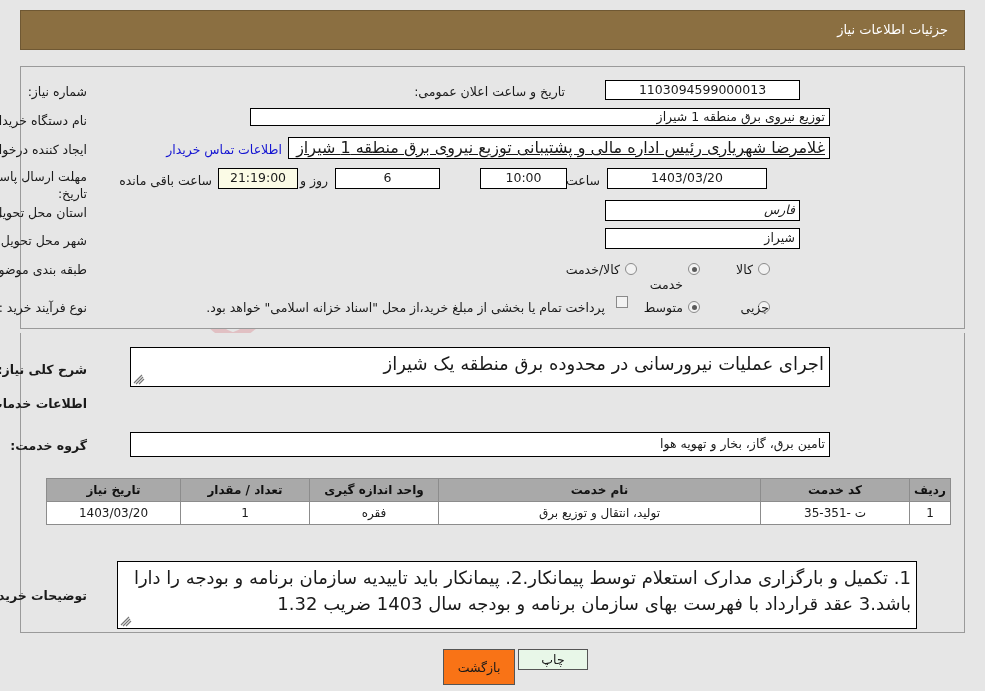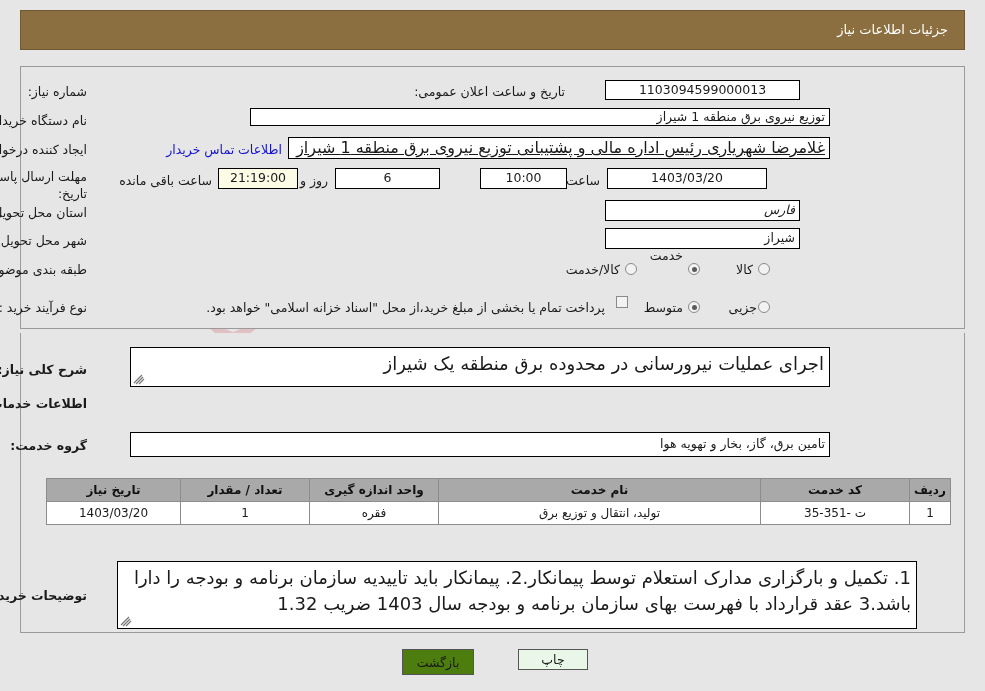--- a/index.html
+++ b/index.html
@@ -191,21 +191,21 @@
     box-sizing: border-box;
     border: 1px solid #555555;
     font-size: 12.5px;
     color: #1a1a1a;
     display: flex;
     align-items: center;
     justify-content: center;
     z-index: 3;
     cursor: pointer;
   }
-  #btn-back  { left: 402px; top: 649px; width: 72px; height: 26px; background: #4d7c0f; }
+  #btn-back  { left: 443px; top: 649px; width: 72px; height: 36px; background: #f97316; }
   #btn-print { left: 518px; top: 649px; width: 70px; height: 21px; background: #e8f7e8; }
 </style>
 </head>
 <body>
 
 <div id="page">
 
   <div class="watermark">
     <div class="wm-shield">
       <svg viewBox="0 0 74 96" xmlns="http://www.w3.org/2000/svg">
@@ -251,29 +251,29 @@
 
   <div class="lbl" style="right:898px; top:233px;">شهر محل تحویل:</div>
   <div class="box right" style="right:185px; top:228px; width:195px; height:21px;">شیراز</div>
 
   <div class="lbl" style="right:898px; top:262px;">طبقه بندی موضوعی:</div>
 
   <div class="radio" id="rad-kala" style="right:215px; top:263px;"></div>
   <div class="lbl" style="right:232px; top:262px;">کالا</div>
 
   <div class="radio on" id="rad-khedmat" style="right:285px; top:263px;"></div>
-  <div class="lbl" style="right:302px; top:248px;">خدمت</div>
+  <div class="lbl" style="right:302px; top:277px;">خدمت</div>
 
   <div class="radio" id="rad-both" style="right:348px; top:263px;"></div>
   <div class="lbl" style="right:365px; top:262px;">کالا/خدمت</div>
 
   <div class="lbl" style="right:898px; top:300px;">نوع فرآیند خرید :</div>
 
   <div class="radio" id="rad-jozi" style="right:215px; top:301px;"></div>
-  <div class="lbl" style="right:228px; top:300px;margin-left:40px;">جزیی</div>
+  <div class="lbl" style="right:216px; top:300px;margin-left:40px;">جزیی</div>
 
   <div class="radio on" id="rad-motevaset" style="right:285px; top:301px;"></div>
   <div class="lbl" style="right:302px; top:300px;">متوسط</div>
 
   <div class="chk" id="chk-treasury" style="right:357px; top:296px;"></div>
   <div class="lbl" style="right:380px; top:300px;">پرداخت تمام یا بخشی از مبلغ خرید،از محل "اسناد خزانه اسلامی" خواهد بود.</div>
 
   <div class="panel" id="panel-mid"></div>
 
   <div class="lbl b" style="right:898px; top:362px;">شرح کلی نیاز:</div>

